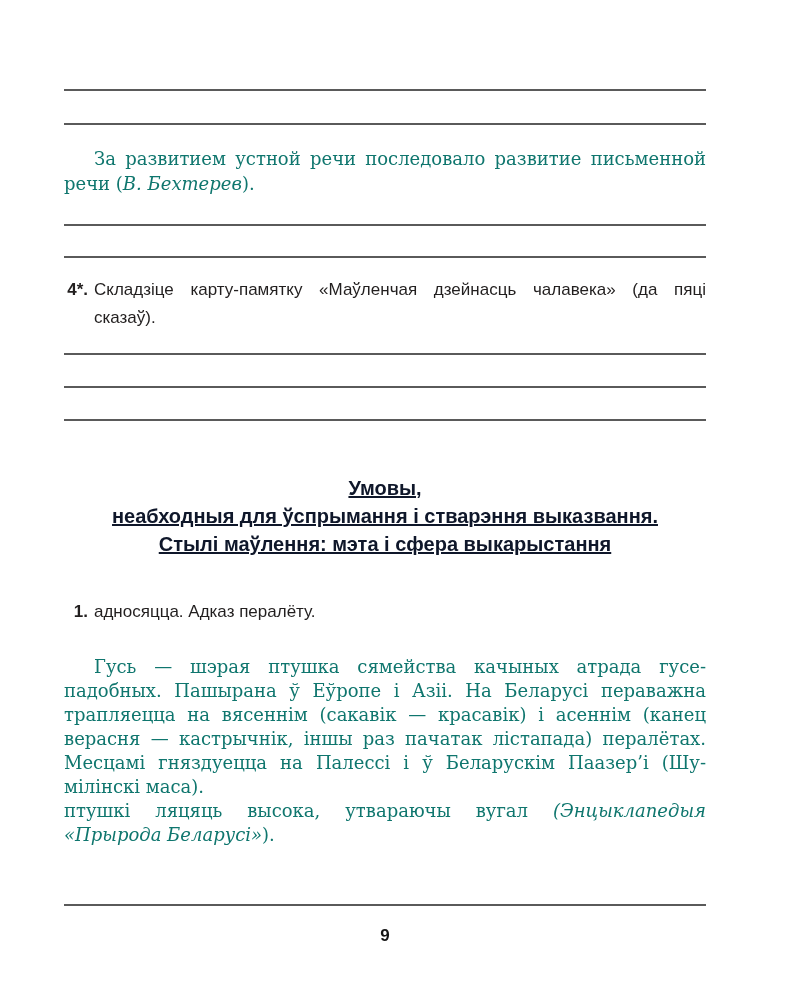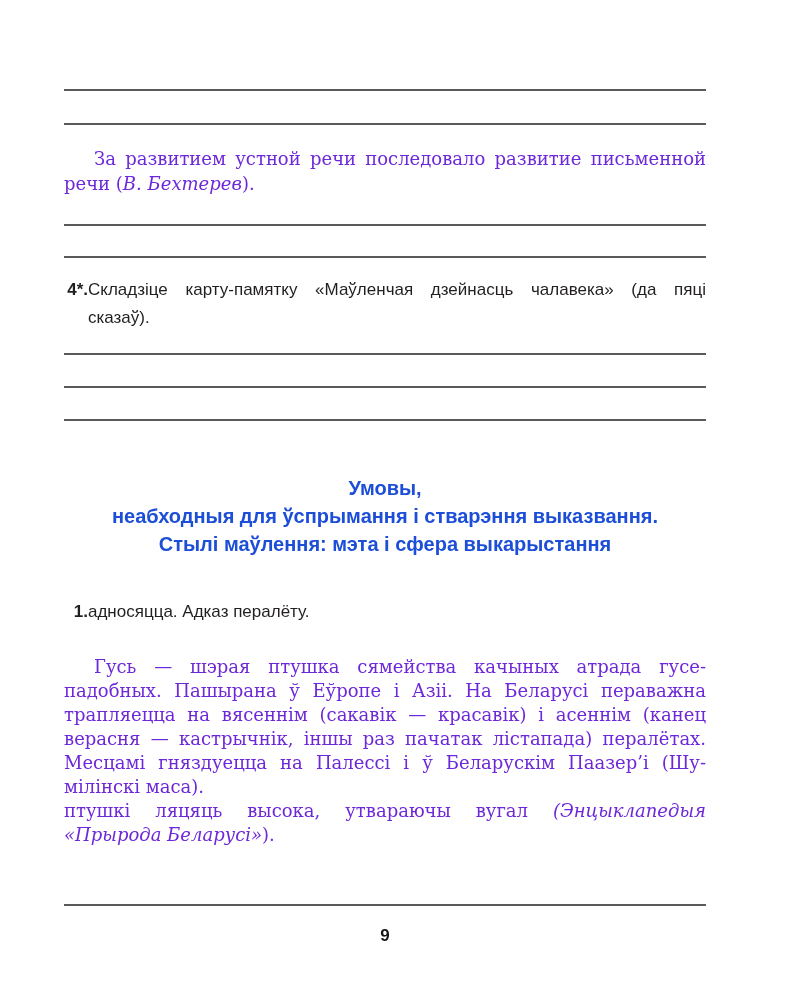--- a/index.html
+++ b/index.html
@@ -19,49 +19,50 @@
     background: #5a5a5a;
   }
   .block {
     position: absolute;
     left: 64px;
     width: 642px;
   }
   .serif {
     font-family: "DejaVu Serif", serif;
     font-size: 18px;
-    color: #6d28d9;
+    color: #0f766e;
   }
   .ru { line-height: 25px; }
   .body-text { line-height: 24px; }
   .sans {
     font-family: "Liberation Sans", sans-serif;
     font-size: 17px;
     color: #221f1f;
     line-height: 28px;
   }
   .jline { text-align: justify; text-align-last: justify; }
   .lline { text-align: left; }
   .indent { padding-left: 30px; }
   .it { font-style: italic; }
   .ex { display: flex; }
   .ex-num {
     flex: none;
     width: 24px;
     text-align: right;
     font-weight: bold;
   }
-  .ex-body { flex: 1; }
+  .ex-body { flex: 1; margin-left: 6px; }
   .heading {
     text-align: center;
     font-family: "Liberation Sans", sans-serif;
     font-weight: bold;
     font-size: 20px;
     line-height: 28px;
-    color: #1d4ed8;
+    color: #0f172a;
+    text-decoration: underline;
   }
   .page-num {
     position: absolute;
     left: 64px;
     width: 642px;
     text-align: center;
     font-family: "Liberation Sans", sans-serif;
     font-weight: bold;
     font-size: 17px;
     color: #151515;

